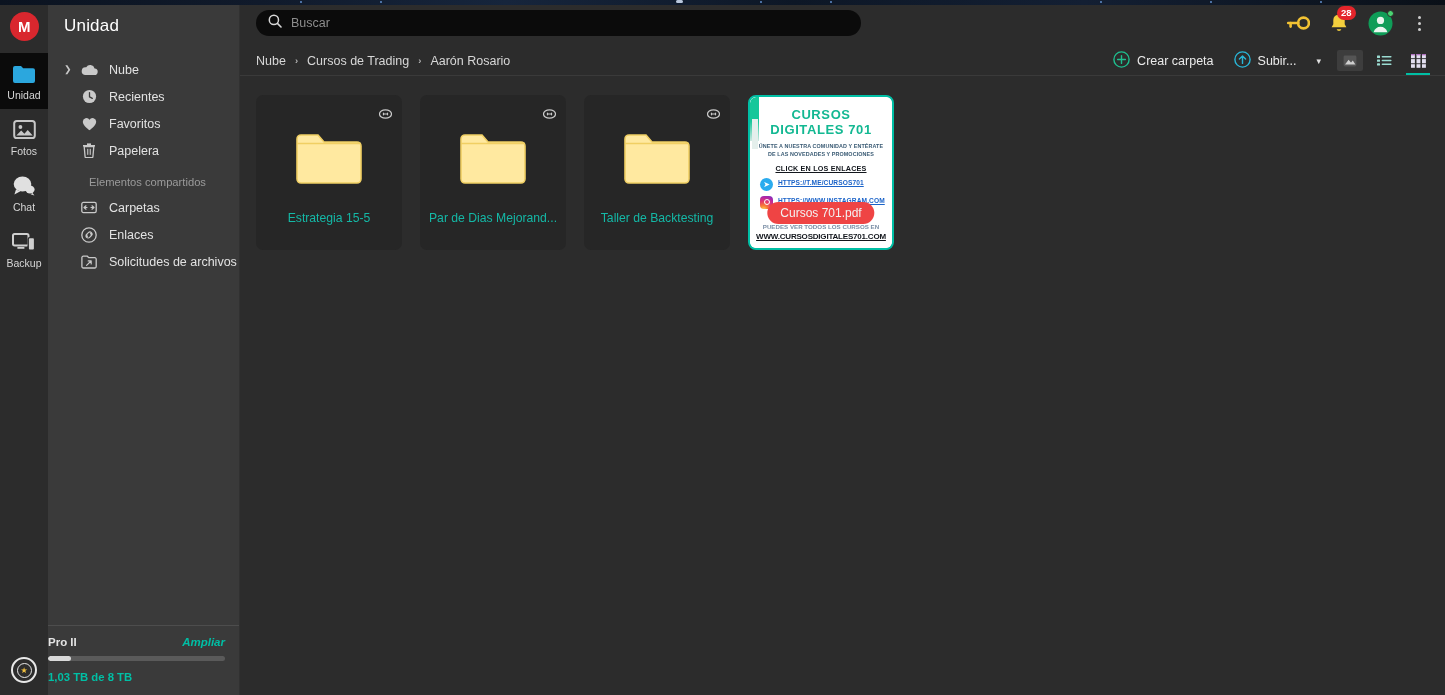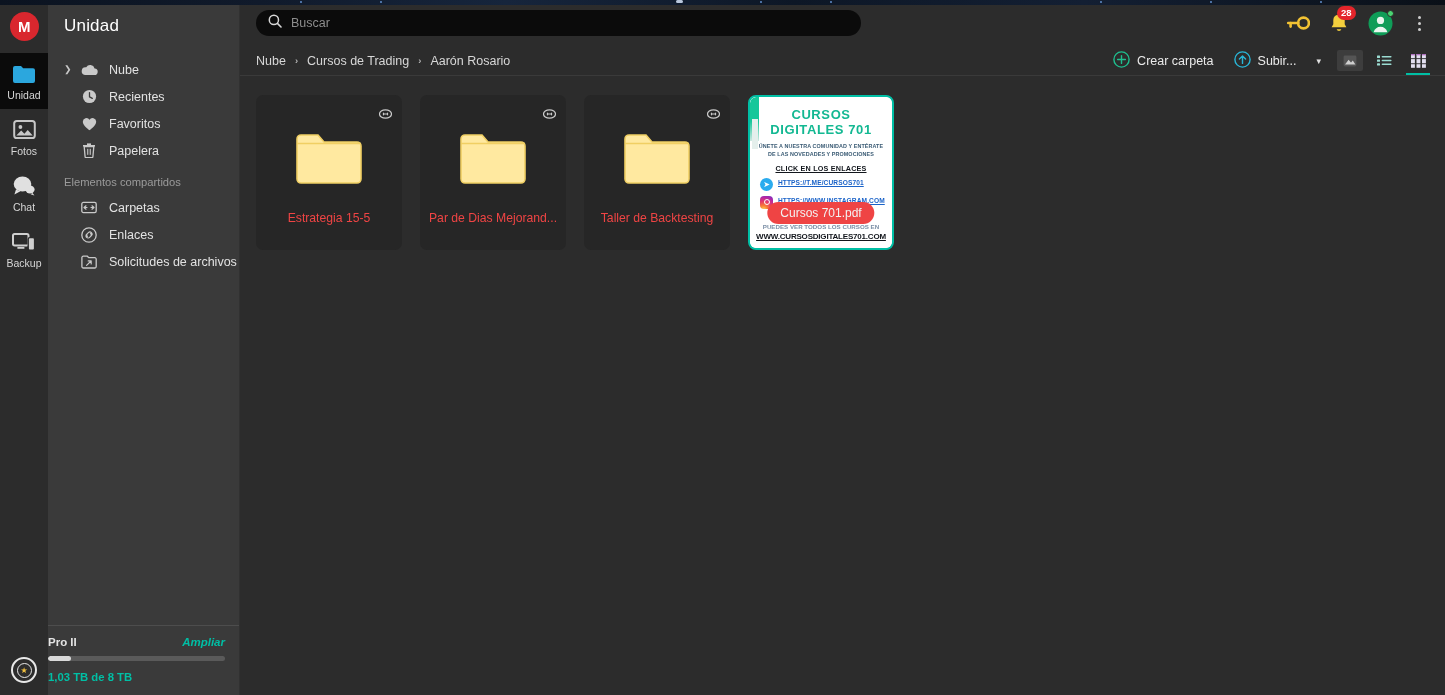--- a/index.html
+++ b/index.html
@@ -55,21 +55,21 @@
     border-right: 1px solid #313131;
   }
   .sb-title { color: #fff; font-size: 17px; padding: 16px 0 0 16px; font-weight: 400; letter-spacing:.2px;}
   .sb-nav { margin-top: 20px; }
   .sb-item {
     display: flex; align-items: center; height: 27px; padding-left: 16px;
     color: #e2e2e2; font-size: 12.5px; cursor: pointer; position: relative;
   }
   .sb-chev { position: absolute; left: 16px; color:#c8c8c8; font-size: 9px; line-height:1;}
   .sb-ico { width: 22px; display:flex; align-items:center; justify-content:center; margin-left:14px; margin-right: 9px; color:#c9c9c9;}
-  .sb-group { color: #9b9b9b; font-size: 11.2px; padding: 12px 8px 6px 16px; }
+  .sb-group { color: #9b9b9b; font-size: 11.2px; padding: 12px 8px 6px 16px; text-align: center; }
   .sb-item.sub .sb-ico { margin-left: 14px; }
 
   
   .sb-storage { margin-top: auto; padding: 0 14px 12px 0; }
   .sb-storage .sep { height:1px; background:#4d4d4d; margin: 0 -14px 10px -14px;}
   .st-row { display:flex; justify-content:space-between; align-items:center; }
   .st-plan { color:#e4e4e4; font-size:11.5px; font-weight:600;}
   .st-up { color:#00bfa5; font-size:11.5px; font-weight:600; cursor:pointer;font-style:italic;}
   .st-bar { margin-top:8px; height:5px; border-radius:3px; background:#5a5a5a; overflow:hidden;}
   .st-bar > i { display:block; height:100%; background:#d9d9d9; border-radius:3px;}
@@ -114,21 +114,21 @@
   .divider { height:1px; background:#3a3a3a; }
 
   
   .grid { padding: 19px 0 0 16px; display:flex; gap: 18px; flex-wrap: wrap; align-content:flex-start; flex:1;
           overflow:hidden;}
   .card { width: 146px; height: 155px; background: #262626; border-radius: 7px; position:relative;
           cursor:pointer; overflow:hidden; }
   .card .link-ico { position:absolute; top:10px; right:10px; color:#c9c9c9; }
   .card .folder { position:absolute; left:0; right:0; top:38px; display:flex; justify-content:center;}
   .card .cname { position:absolute; left:0; right:0; bottom:25px; text-align:center;
-                 color:#ef4444; font-size:12.2px; padding: 0 8px;
+                 color:#14b8a6; font-size:12.2px; padding: 0 8px;
                  white-space:nowrap; overflow:hidden; text-overflow:ellipsis;}
 
   
   .card.pdf { background:#fff; border: 2px solid #00bfa5; border-radius: 8px; }
   .pdf-inner { position:absolute; inset:0; background:#fff; border-radius:6px; overflow:hidden;
                padding: 10px 4px 0 4px; }
   .pdf-ribbon { position:absolute; left:0; top:0; width:9px; height:44px;
                 background: linear-gradient(180deg,#16c79a 0%, #16c79a 55%, #cfe9e2 100%); }
   .pdf-ribbon2 { position:absolute; left:2px; top:22px; width:6px; height:30px; background:#e4efec; }
   .pdf-t1 { text-align:center; color:#13b892; font-weight:800; font-size:13px; letter-spacing:.6px; line-height:15px;}

